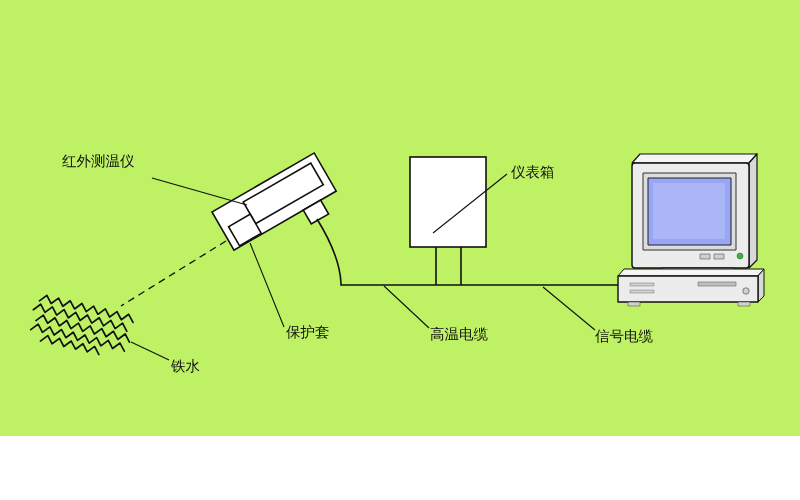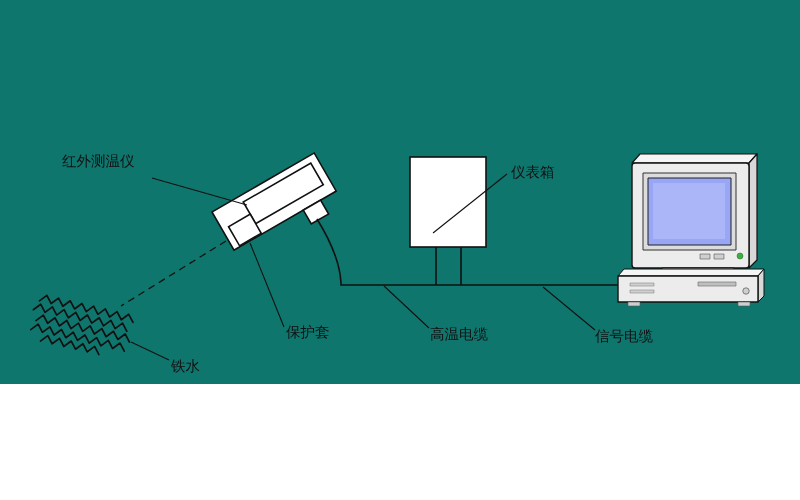--- a/index.html
+++ b/index.html
@@ -3,22 +3,22 @@
 <meta charset="utf-8">
 <style>
   html, body {
     margin: 0;
     padding: 0;
     background: #ffffff;
   }
   .stage {
     position: relative;
     width: 800px;
-    height: 384px;
-    background: #0f766e;
+    height: 436px;
+    background: #bef264;
     overflow: hidden;
     font-family: "DejaVu Sans", sans-serif;
   }
   svg {
     position: absolute;
     top: 0;
     left: 0;
   }
   text.diagram-label {
     font-family: "DejaVu Sans", sans-serif;

